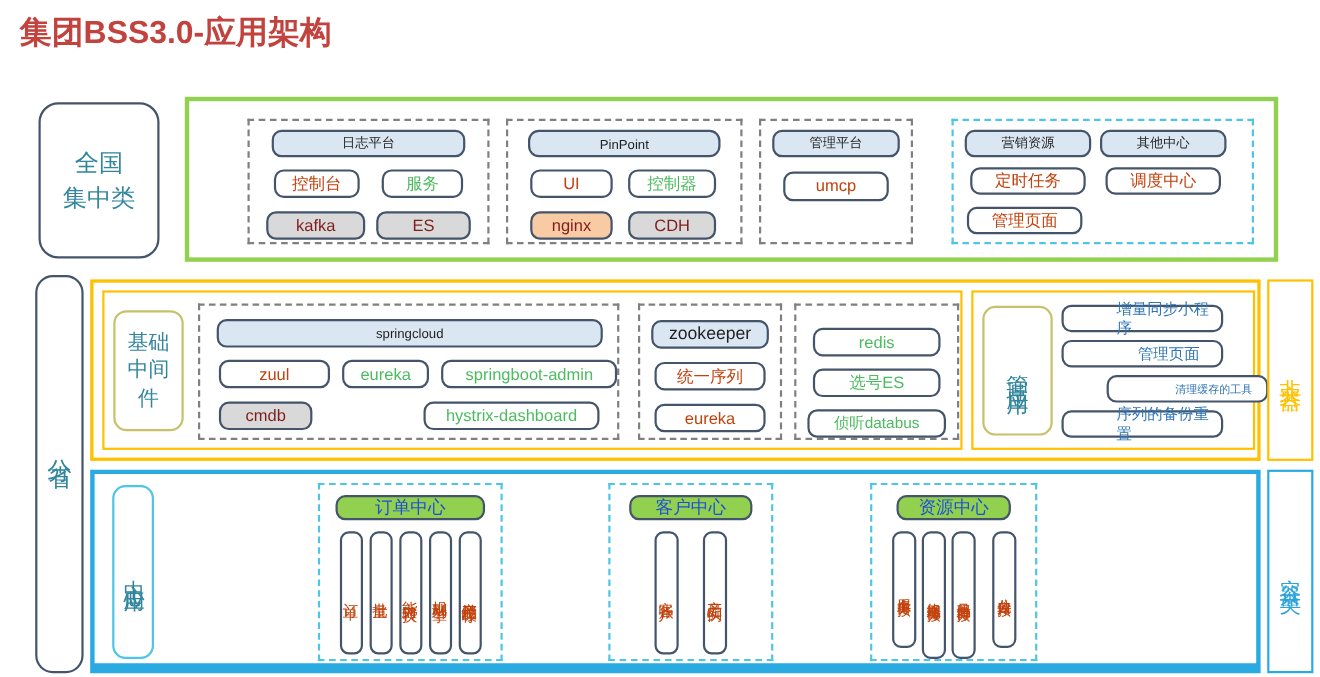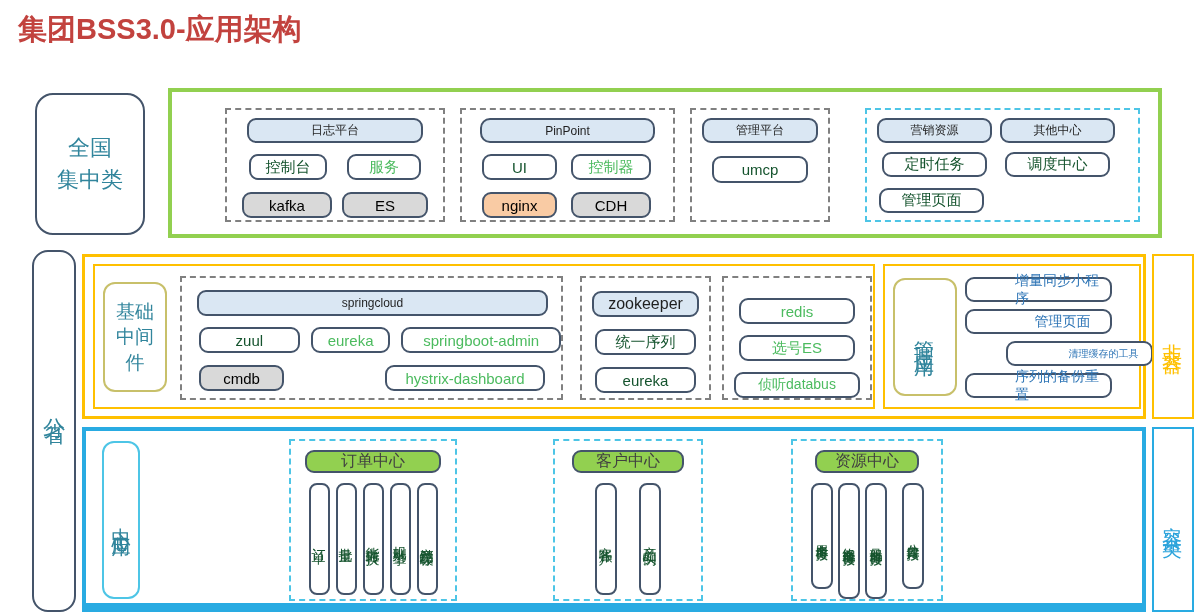--- a/index.html
+++ b/index.html
@@ -7,30 +7,30 @@
     width:1200px;height:615px;position:relative;background:#fff;
     font-family:"Liberation Sans",sans-serif;color:#222;overflow:hidden;
   }
   .abs{position:absolute;box-sizing:border-box;}
   .rbox{position:absolute;box-sizing:border-box;border:2px solid #44546A;background:#fff;
         display:flex;align-items:center;justify-content:center;}
   .sect{position:absolute;box-sizing:border-box;background:#fff;}
   .dash-gray{border:2px dashed #808080;}
   .dash-cyan{border:2px dashed #4DC5E6;}
   .pill{border:2px solid #44546A;border-radius:9px;background:#fff;box-sizing:border-box;
-        display:flex;align-items:center;justify-content:center;font-size:15px;color:#000000;}
+        display:flex;align-items:center;justify-content:center;font-size:15px;color:#7f1d1d;}
   .hdr{background:#DAE7F3;font-size:12px;color:#1f1f1f;}
   .row{display:flex;justify-content:space-between;}
-  .c-cyan{color:#14532d;}
+  .c-cyan{color:#c2410c;}
   .c-green{color:#4CBB5F;}
   .c-blue{color:#2E75B6;padding-left:48px;}
   .teal{color:#31859C;}
   .f-gray{background:#D9D9D9;}
   .f-peach{background:#F9CBA4;}
-  .f-green{background:#92D050;font-size:16px;color:#404040;}
+  .f-green{background:#92D050;font-size:16px;color:#1d4ed8;}
   .olive{border:2px solid #C8C06A;border-radius:12px;background:#fff;}
   .vtext{writing-mode:vertical-rl;text-orientation:upright;}
   .vpill{border:2px solid #44546A;border-radius:8px;background:#fff;box-sizing:border-box;
          display:flex;align-items:center;justify-content:center;}
 </style>
 </head>
 <body>
 
 <div class="abs" style="left:18px;top:10px;font-size:29px;font-weight:bold;color:#C2423E;">集团BSS3.0-应用架构</div>
 

